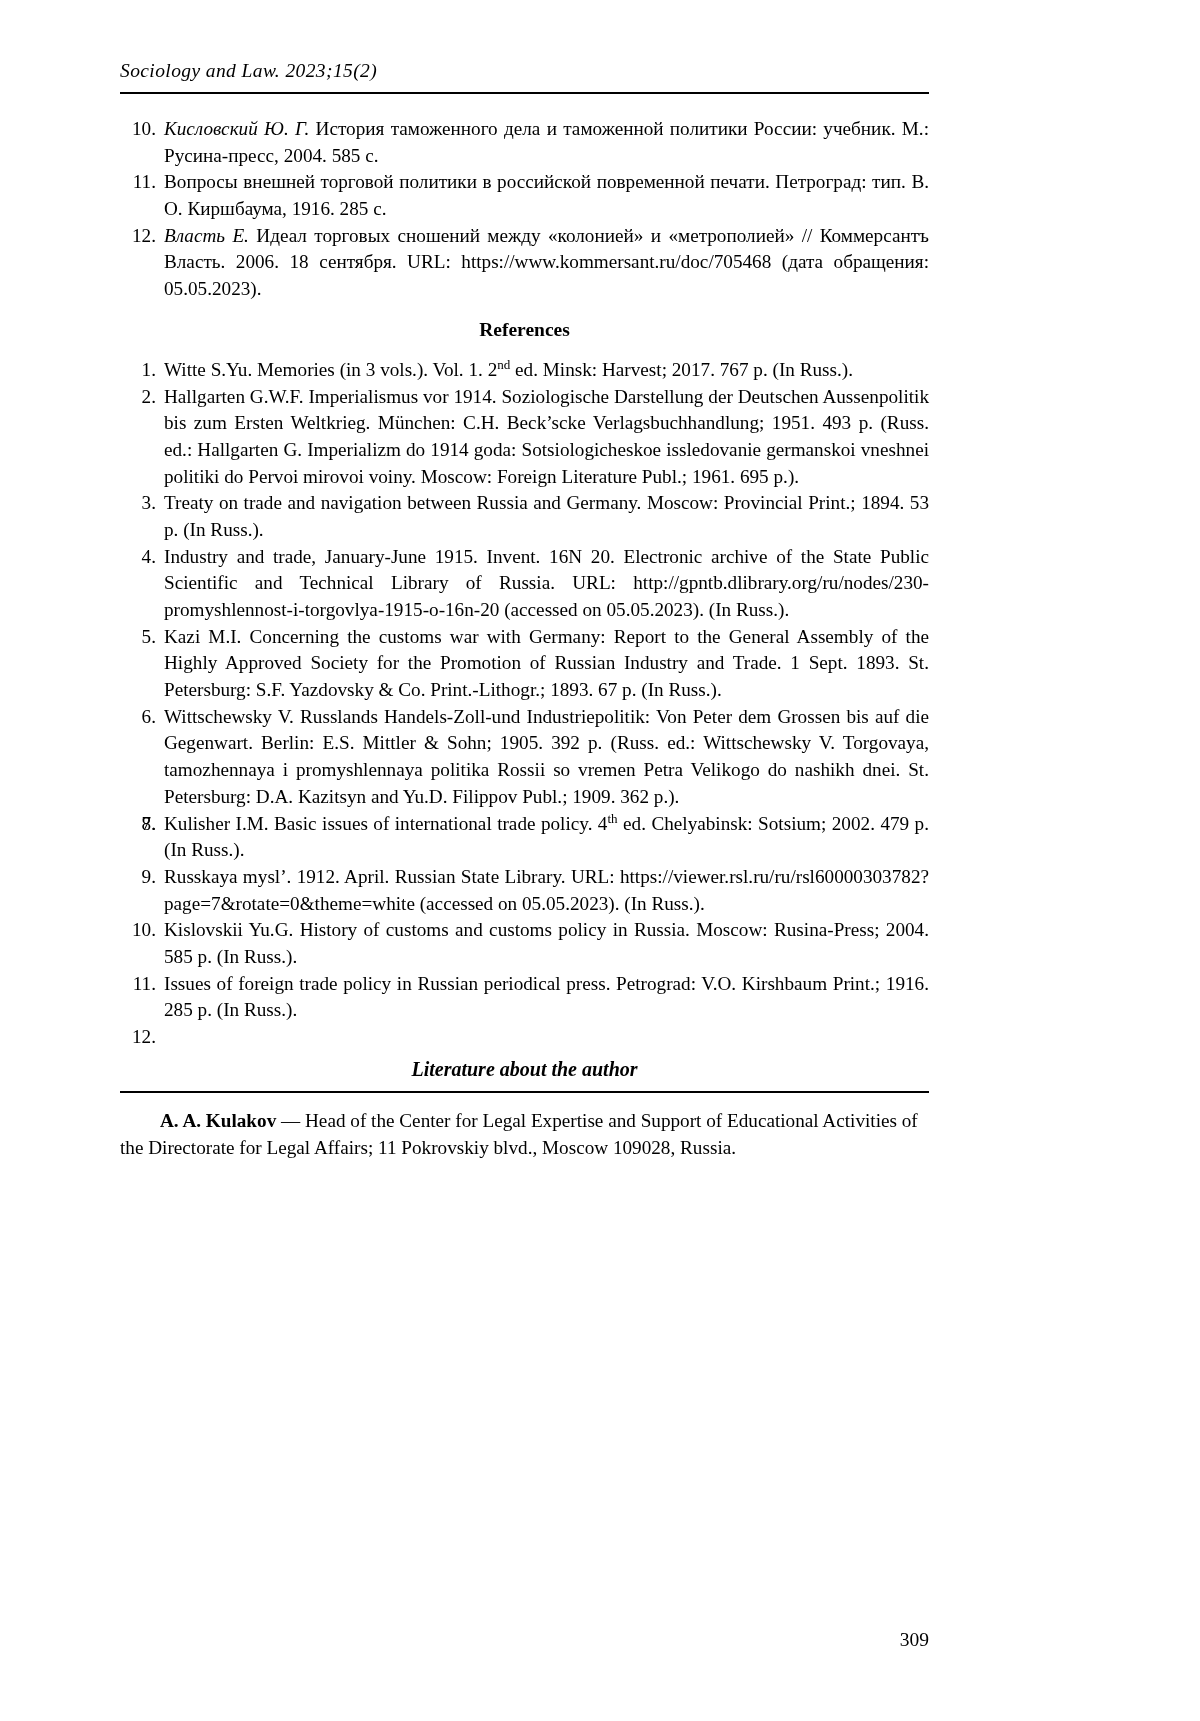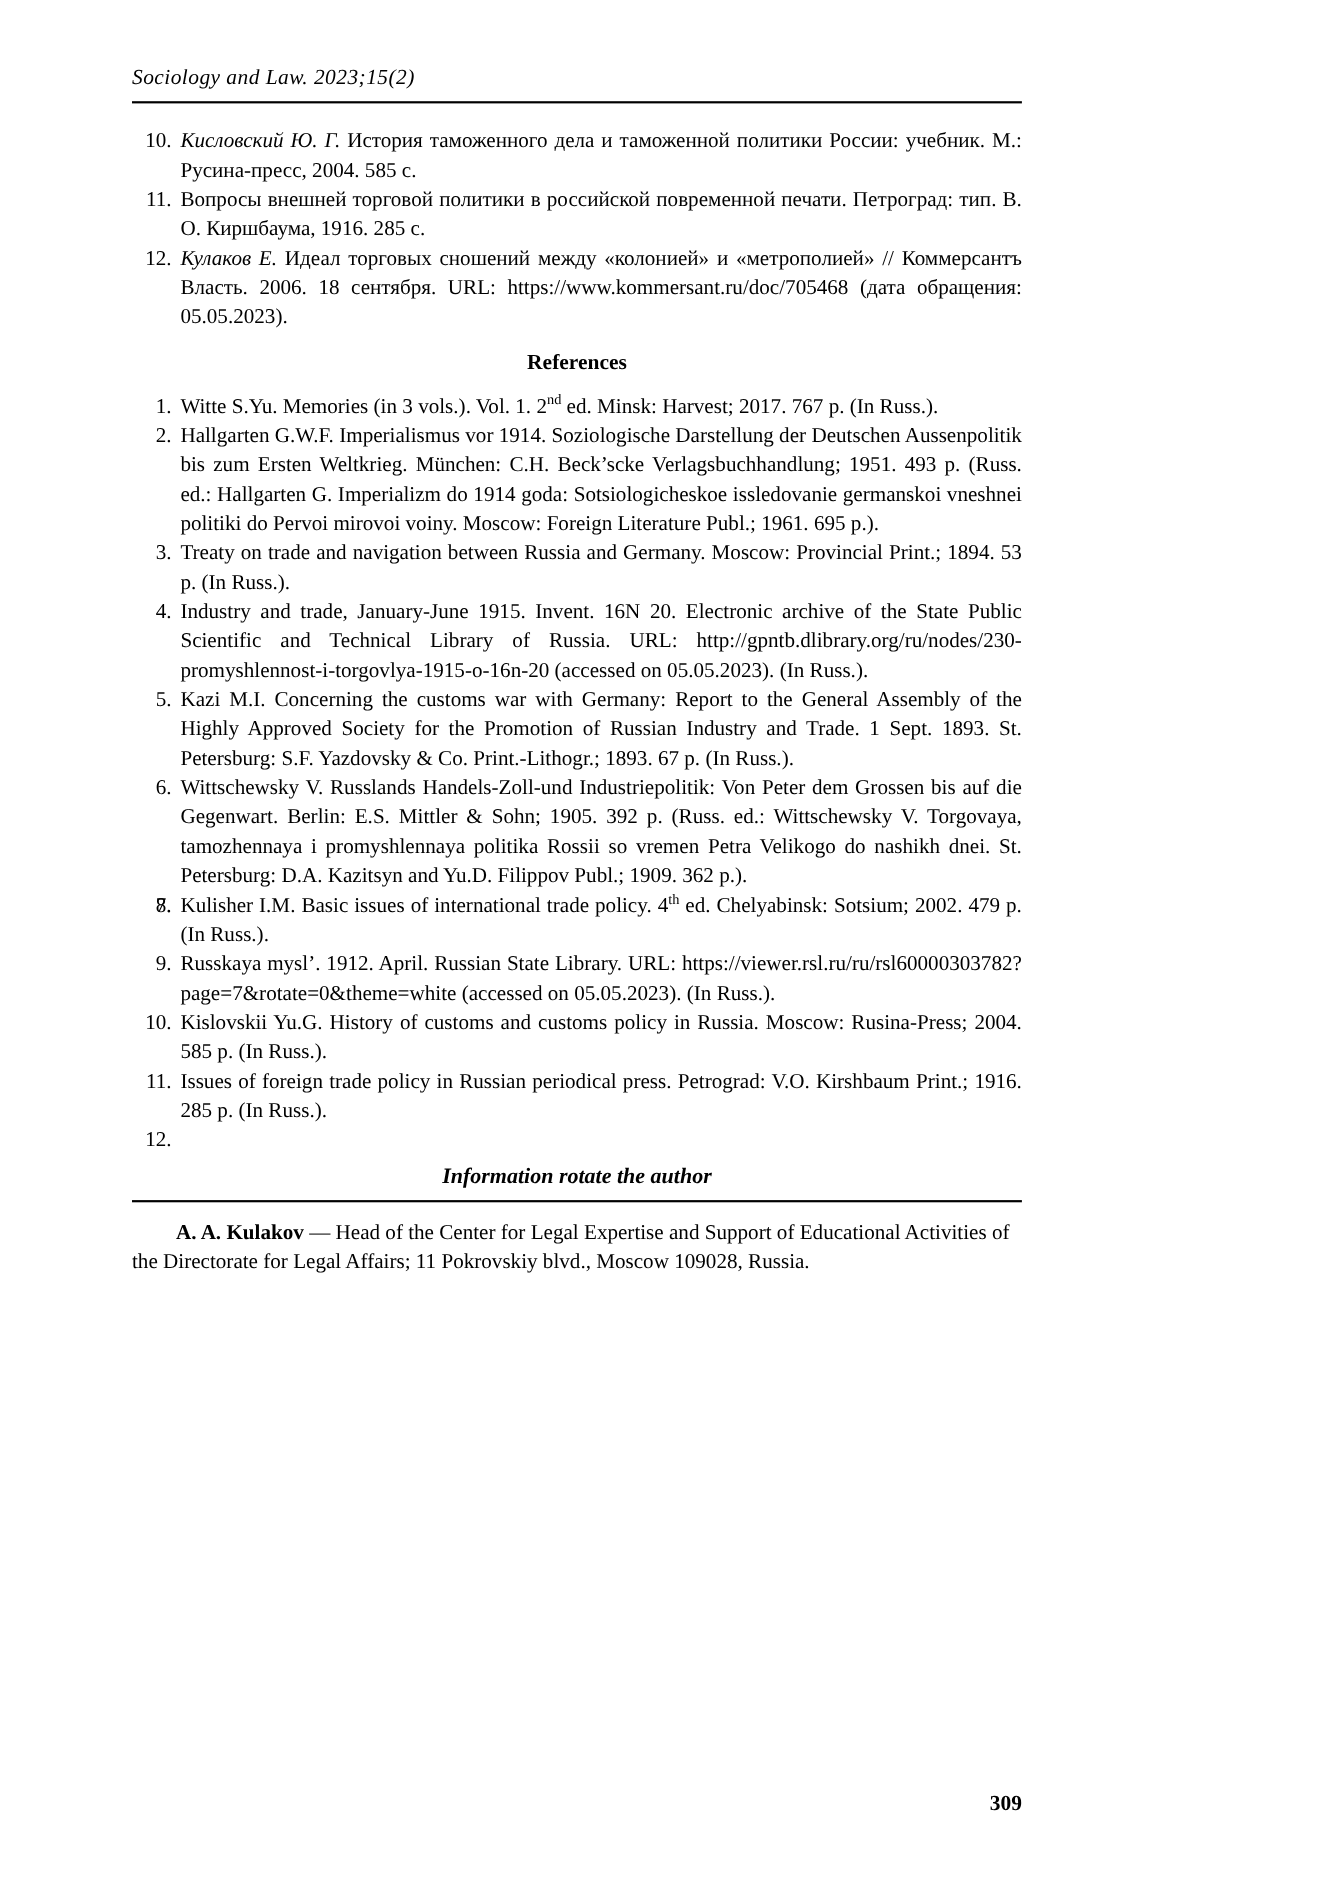--- a/index.html
+++ b/index.html
@@ -91,37 +91,37 @@
     font-weight: bold;
     font-style: italic;
     font-size: 20px;
     margin: 34px 0 10px 0;
   }
   .page-number {
     position: absolute;
     right: 120px;
     bottom: 70px;
     font-size: 19.5px;
-    font-weight: bold;
+    font-weight: normal;
   }
 </style>
 </head>
 <body>
 
 <div class="page">
 
   <div class="content">
 
     <div class="running-head">Sociology and Law. 2023;15(2)</div>
     <hr class="rule">
 
     <ol class="refs ru-list" id="ru-list">
         <li><span class="num">10.</span><span class="it">Кисловский Ю. Г.</span><span> История таможенного дела и таможенной политики России: учебник. М.: Русина-пресс, 2004. 585 с.</span></li>
         <li><span class="num">11.</span><span>Вопросы внешней торговой политики в российской повременной печати. Петроград: тип. В. О. Киршбаума, 1916. 285 с.</span></li>
-        <li><span class="num">12.</span><span class="it">Кулаков Е.</span><span> Идеал торговых сношений между «колонией» и «метрополией» // Коммерсантъ Власть. 2006. 18 сентября. URL: https://www.kommersant.ru/doc/705468 (дата обращения: 05.05.2023).</span></li>
+        <li><span class="num">12.</span><span class="it">Власть Е.</span><span> Идеал торговых сношений между «колонией» и «метрополией» // Коммерсантъ Власть. 2006. 18 сентября. URL: https://www.kommersant.ru/doc/705468 (дата обращения: 05.05.2023).</span></li>
       </ol>
 
     <div class="section-title">References</div>
 
     <ol class="refs en-list" id="en-list">
         <li><span class="num">1.</span><span>Witte S.Yu. Memories (in 3 vols.). Vol. 1. 2</span><sup>nd</sup><span> ed. Minsk: Harvest; 2017. 767 p. (In Russ.).</span></li>
         <li><span class="num">2.</span><span>Hallgarten G.W.F. Imperialismus vor 1914. Soziologische Darstellung der Deutschen Aussenpolitik bis zum Ersten Weltkrieg. München: C.H. Beck’scke Verlagsbuchhandlung; 1951. 493 p. (Russ. ed.: Hallgarten G. Imperializm do 1914 goda: Sotsiologicheskoe issledovanie germanskoi vneshnei politiki do Pervoi mirovoi voiny. Moscow: Foreign Literature Publ.; 1961. 695 p.).</span></li>
         <li><span class="num">3.</span><span>Treaty on trade and navigation between Russia and Germany. Moscow: Provincial Print.; 1894. 53 p. (In Russ.).</span></li>
         <li><span class="num">4.</span><span>Industry and trade, January-June 1915. Invent. 16N 20. Electronic archive of the State Public Scientific and Technical Library of Russia. URL: http://gpntb.dlibrary.org/ru/nodes/230-promyshlennost-i-torgovlya-1915-o-16n-20 (accessed on 05.05.2023). (In Russ.).</span></li>
         <li><span class="num">5.</span><span>Kazi M.I. Concerning the customs war with Germany: Report to the General Assembly of the Highly Approved Society for the Promotion of Russian Industry and Trade. 1 Sept. 1893. St. Petersburg: S.F. Yazdovsky &amp; Co. Print.-Lithogr.; 1893. 67 p. (In Russ.).</span></li>
@@ -129,21 +129,21 @@
         <li><span class="num">7.</span></li>
         <li><span class="num">8.</span><span>Kulisher I.M. Basic issues of international trade policy. 4</span><sup>th</sup><span> ed. Chelyabinsk: Sotsium; 2002. 479 p. (In Russ.).</span></li>
         <li><span class="num">9.</span><span>Russkaya mysl’. 1912. April. Russian State Library. URL: https://viewer.rsl.ru/ru/rsl60000303782?page=7&amp;rotate=0&amp;theme=white (accessed on 05.05.2023). (In Russ.).</span></li>
         <li><span class="num">10.</span><span>Kislovskii Yu.G. History of customs and customs policy in Russia. Moscow: Rusina-Press; 2004. 585 p. (In Russ.).</span></li>
         <li><span class="num">11.</span><span>Issues of foreign trade policy in Russian periodical press. Petrograd: V.O. Kirshbaum Print.; 1916. 285 p. (In Russ.).</span></li>
         <li><span class="num">12.</span></li>
       </ol>
 
 
     <div>
-      <div class="author-head2">Information rotate the author</div>
+      <div class="author-head2">Literature about the author</div>
       <hr class="author-rule">
       <div class="author-text"><b>A. A. Kulakov</b><span> — Head of the Center for Legal Expertise and Support of Educational Activities of the Directorate for Legal Affairs; 11 Pokrovskiy blvd., Moscow 109028, Russia.</span></div>
     </div>
 
   </div>
 
   <div class="page-number">309</div>
 
 </div>
 

